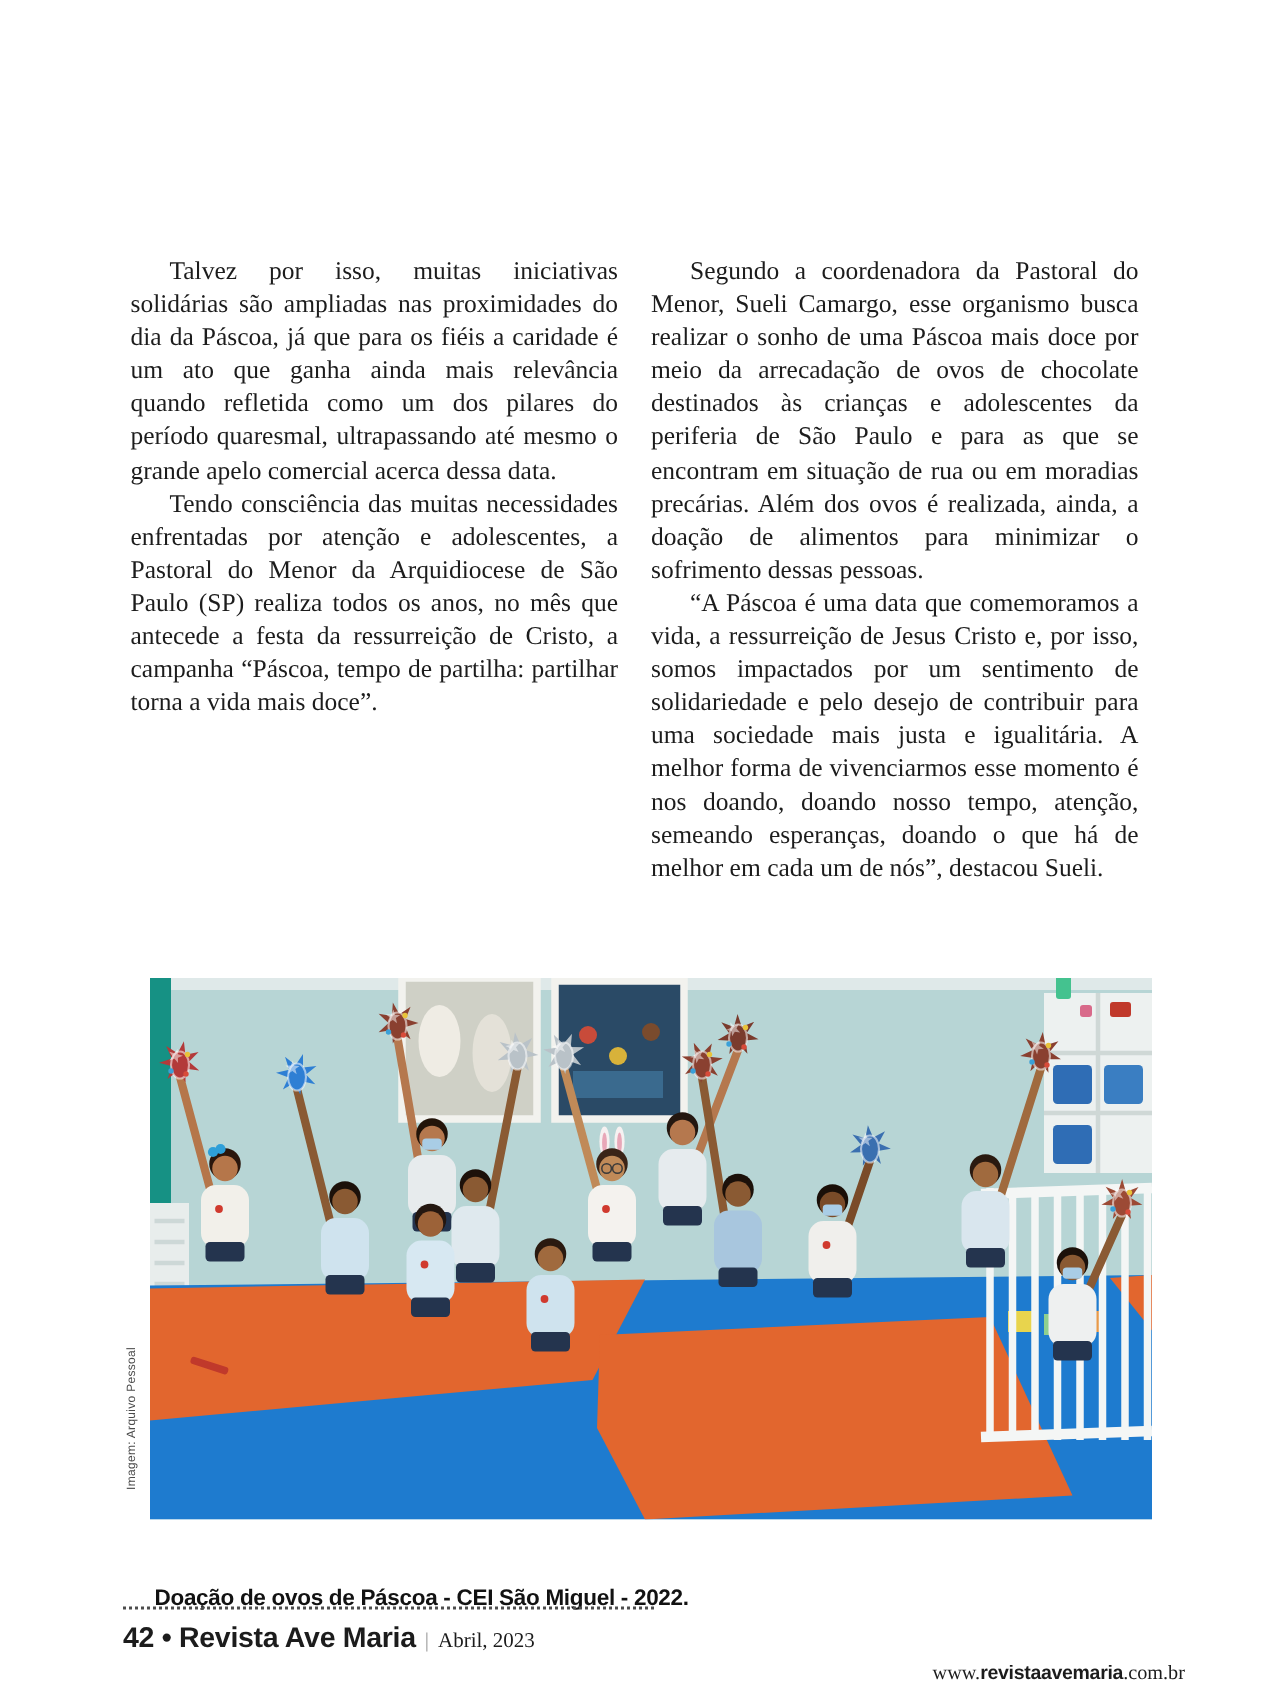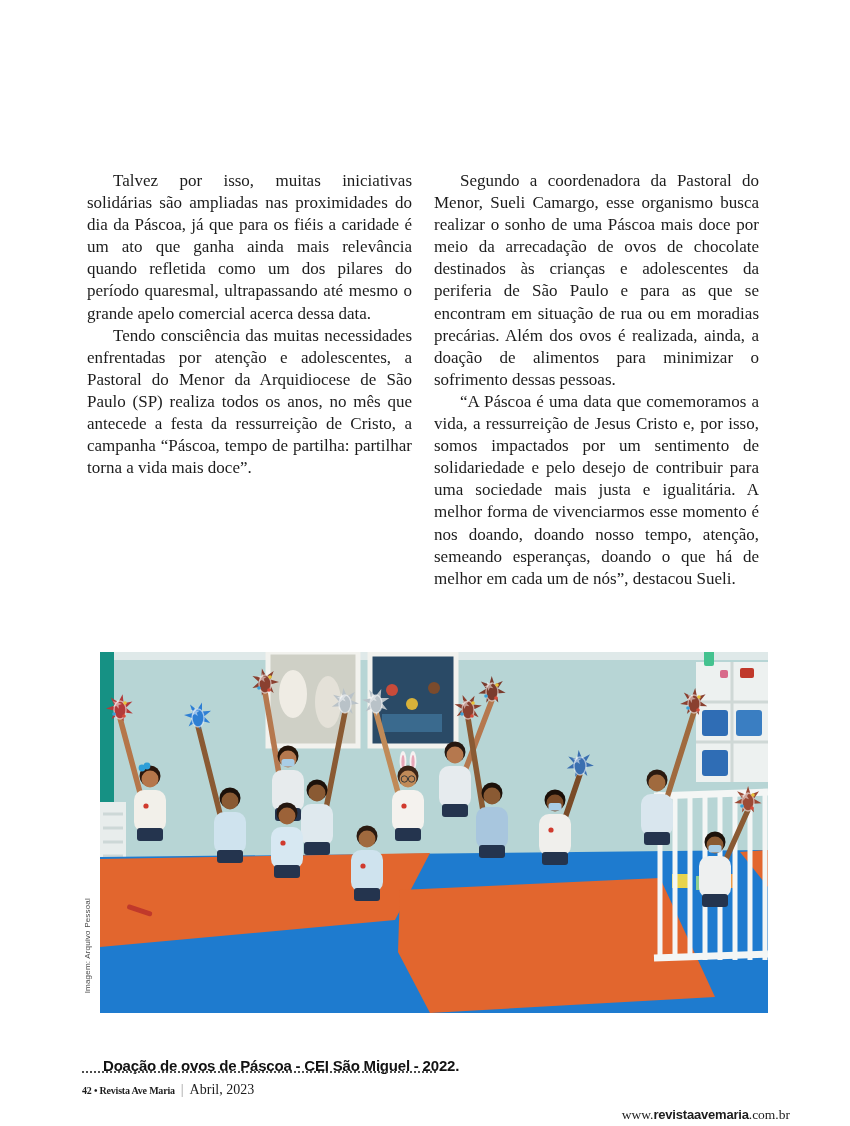--- a/index.html
+++ b/index.html
@@ -21,21 +21,21 @@
 
   .credit{position:absolute;left:83px;top:898px;writing-mode:vertical-rl;transform:rotate(180deg);
           font-family:"Liberation Sans", sans-serif;font-size:8px;color:#4a4a4a;letter-spacing:.2px;}
 
   .caption{position:absolute;left:103px;top:1017px;font-family:"Liberation Sans", sans-serif;
            font-weight:700;font-size:15px;letter-spacing:-0.2px;color:#121212;margin-top:40px;}
 
   
   .footer-line{position:absolute;left:82px;top:1071px;width:354px;border-top:2px dotted #4d4d4d;}
   .footer-left{position:absolute;left:82px;top:1082px;font-size:14px;white-space:nowrap;}
-  .footer-left .bold{font-family:Liberation Serif, serif;font-weight:700;font-size:10px;letter-spacing:-0.2px;}
+  .footer-left .bold{font-family:Liberation Sans, sans-serif;font-weight:700;font-size:19px;letter-spacing:-0.2px;}
   .footer-left .sep{color:#9a9a9a;padding:0 6px;}
   .footer-right{position:absolute;right:60px;top:1107px;font-size:13.5px;white-space:nowrap;}
   .footer-right .bold{font-family:"Liberation Sans", sans-serif;font-weight:700;font-size:13px;letter-spacing:-0.2px;}
 </style>
 </head>
 <body>
 
 <div class="page">
 
   <div class="cols">

